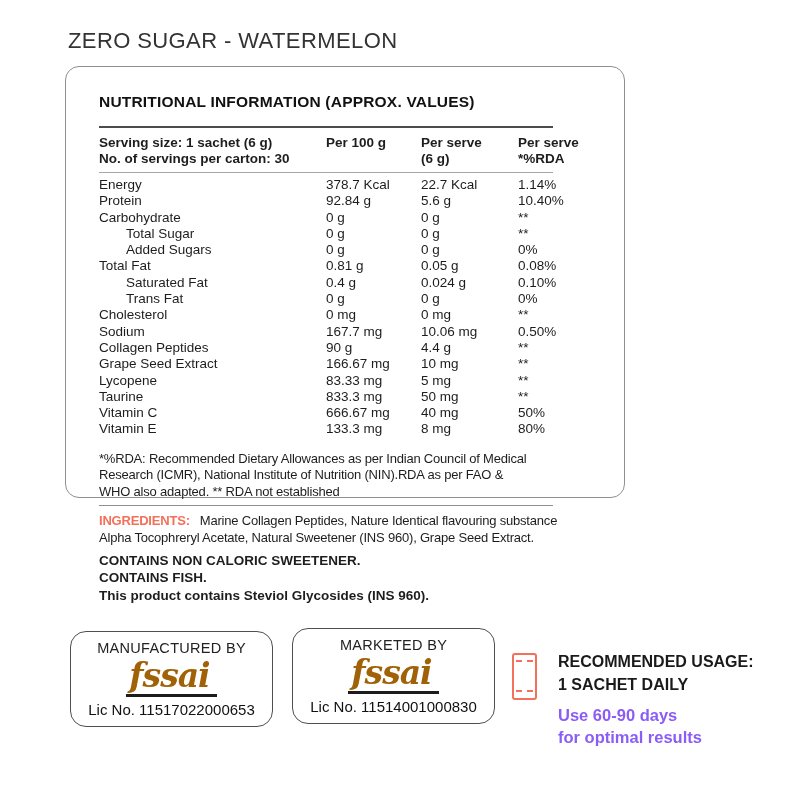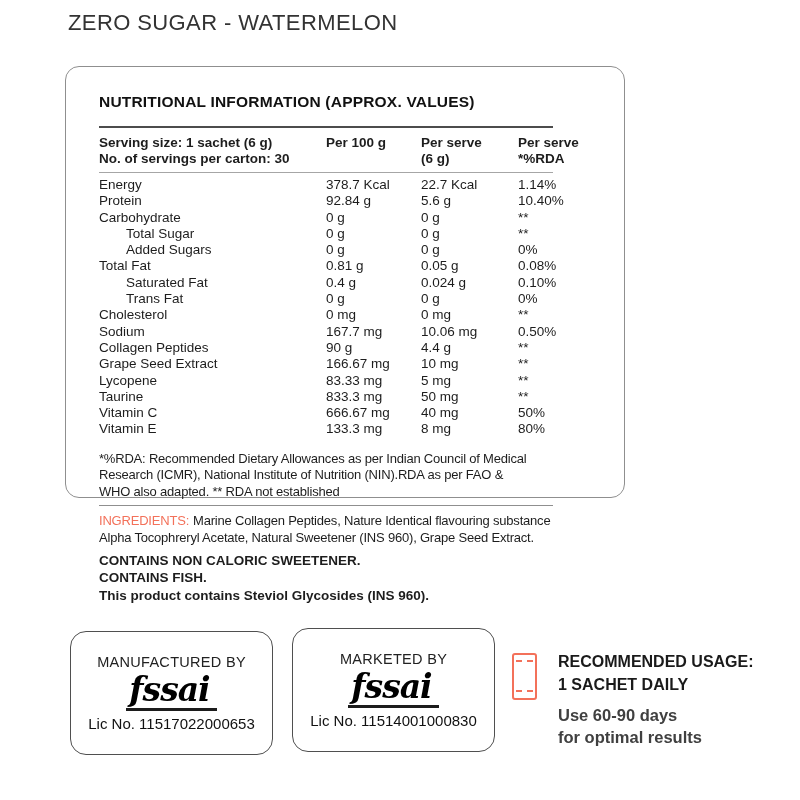--- a/index.html
+++ b/index.html
@@ -6,21 +6,21 @@
   *{ box-sizing:border-box; }
   html,body{ margin:0; padding:0; background:#ffffff; }
   .page{
     position:relative; width:800px; height:800px; background:#ffffff;
     font-family:"Liberation Sans","DejaVu Sans",sans-serif; color:var(--ink);
     overflow:hidden;
   }
 
   
   .title{
-    position:absolute; left:68px; top:10px;
+    position:absolute; left:68px; top:28px;
     font-size:22px; font-weight:normal; color:#333; letter-spacing:0.4px;
   }
 
   
   .main-box{
     position:absolute; left:65px; top:66px; width:560px; height:432px;
     border:1px solid #8f8f8f; border-radius:14px;
     padding:26px 0 12px 33px;
   }
   .panel-heading{
@@ -40,57 +40,57 @@
     display:grid; grid-template-columns:227px 95px 97px 62px;
     font-size:13.5px; line-height:16.3px;
   }
   .trow.ind .c1{ padding-left:27px; }
 
   .footnote{ margin:11px 0 0; font-size:13px; line-height:16.4px; letter-spacing:-0.2px; }
   .footnote div{ white-space:nowrap; }
 
   .ingredients{ margin:6px 0 0; font-size:13px; line-height:17px; letter-spacing:-0.2px; }
   .ingredients div{ white-space:nowrap; }
-  .ing-label{ color:var(--accent); font-weight:normal; margin-right:4px; }
+  .ing-label{ color:var(--accent); font-weight:bold; margin-right:10px; }
 
   .allergens{ margin-top:6px; font-size:13.5px; font-weight:bold; line-height:17.5px; }
 
   
   .foot-box{
-    position:absolute; width:203px; height:124px;
+    position:absolute; width:203px; height:96px;
     border:1.5px solid #4f4f4f; border-radius:16px;
     display:flex; flex-direction:column; align-items:center; justify-content:center;
     gap:1px; background:#fff;
   }
   .mfg-box{ left:70px; top:631px; }
   .mkt-box{ left:292px; top:628px; }
   .box-heading{ font-size:14.5px; letter-spacing:0.3px; color:#222; }
   .fssai{
     font-family:"DejaVu Serif","Liberation Serif",serif; font-style:italic; font-weight:bold;
-    font-size:33px; line-height:1.1; letter-spacing:-1px; color:#000000;
+    font-size:33px; line-height:1.1; letter-spacing:-1px; color:#a16207;
     border-bottom:3px solid #1c1c1c; padding:0 7px 0 3px; margin:1px 0 3px;
   }
   .license{ font-size:15px; color:#111; }
 
   
   .sachet-icon{
     position:absolute; left:512px; top:653px; width:25px; height:47px;
     border:2px solid var(--accent); border-radius:3px; background:#fff;
   }
   .sachet-icon::before{
     content:""; position:absolute; left:2px; right:2px; top:5px;
     border-top:2px dashed var(--accent);
   }
   .sachet-icon::after{
     content:""; position:absolute; left:2px; right:2px; bottom:6px;
     border-top:2px dashed var(--accent);
   }
   .usage-text{ position:absolute; left:558px; top:650px; }
   .usage-caps{ font-size:16px; font-weight:bold; line-height:23px; color:#1a1a1a; }
-  .usage-sub{ margin-top:8px; font-size:16.5px; font-weight:bold; line-height:22px; color:#404040; }
+  .usage-sub{ margin-top:8px; font-size:16.5px; font-weight:bold; line-height:22px; color:#8b5cf6; }
 </style>
 </head>
 <body>
 
 <div class="page">
 
   <div class="title">ZERO SUGAR - WATERMELON</div>
 
   <div class="main-box">
     <h2 class="panel-heading">NUTRITIONAL INFORMATION (APPROX. VALUES)</h2>

